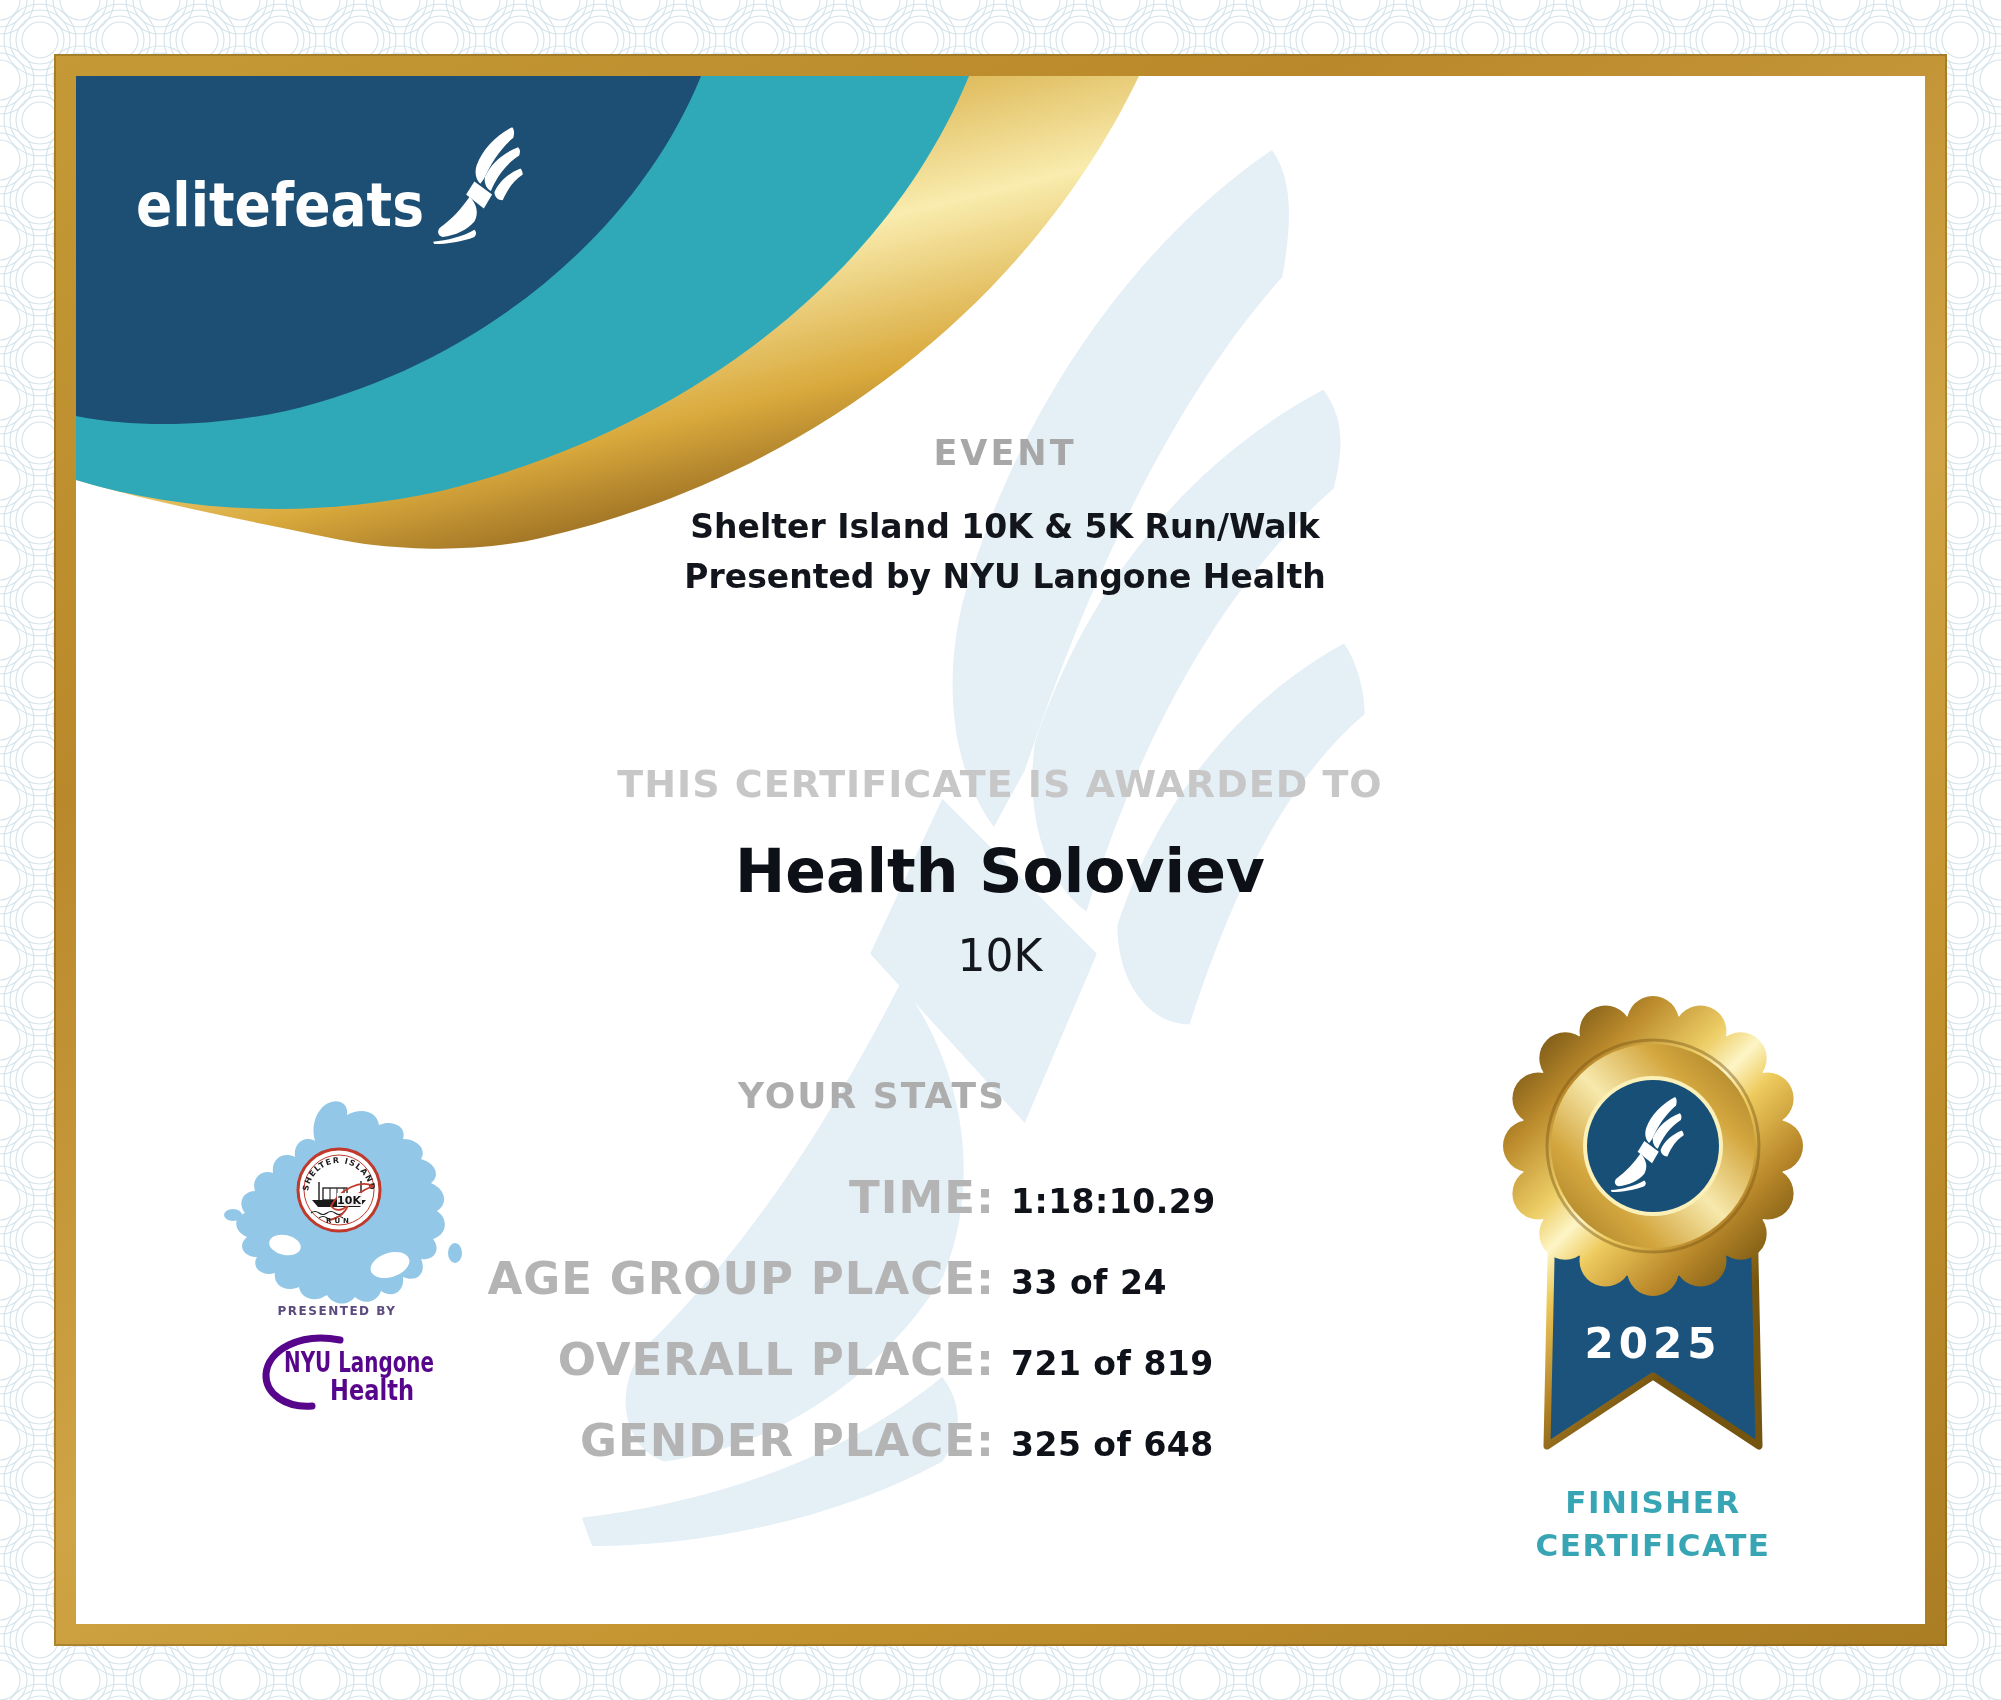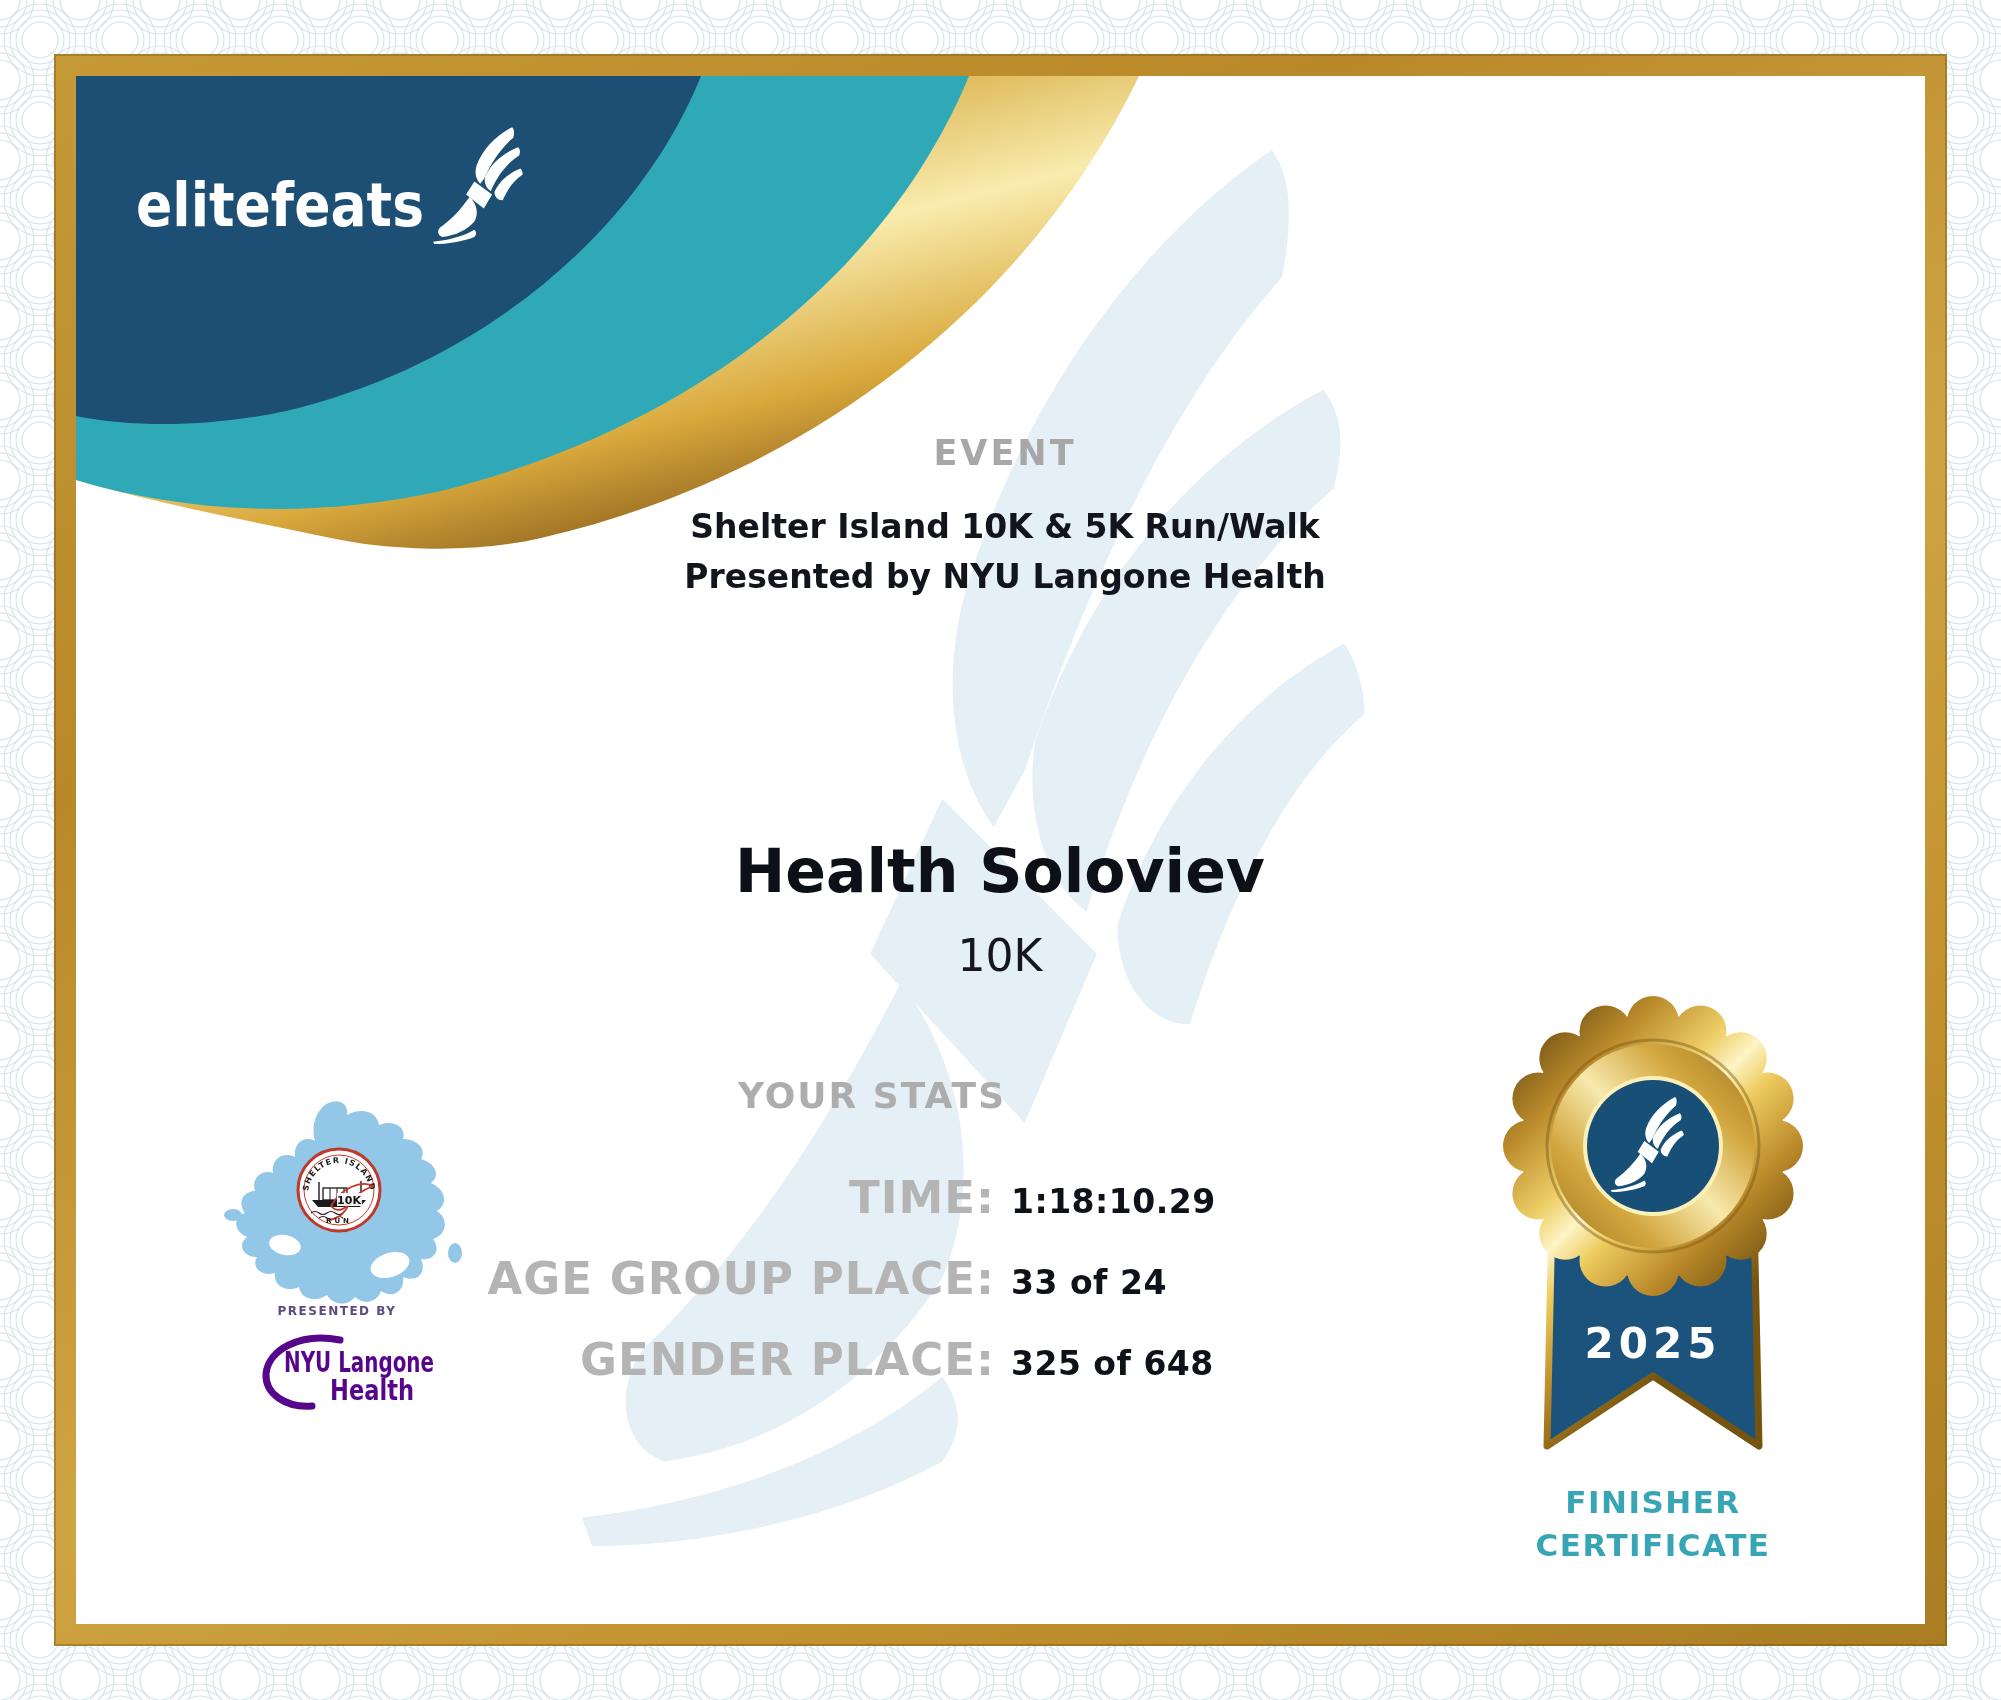--- a/index.html
+++ b/index.html
@@ -115,32 +115,37 @@
       <path fill="#1d4e73" d="M0 0 H625 C560 160 400 290 210 335 C135 351 60 352 0 340 Z"></path>
       <text x="60" y="150" fill="#ffffff" font-size="60" font-weight="bold" textLength="288" lengthAdjust="spacingAndGlyphs">elitefeats</text>
       <use href="#wfoot" x="350" y="50" width="118" height="118" fill="#ffffff"></use>
     </svg>
 
     <div class="centered evt-heading">EVENT</div>
     <div class="centered evt-title">
       <div>Shelter Island 10K &amp; 5K Run/Walk</div>
       <div>Presented by NYU Langone Health</div>
     </div>
+    <div class="centered awarded">THIS CERTIFICATE IS AWARDED TO</div>
     <div class="centered name">Health Soloviev</div>
     <div class="centered division">10K</div>
 
     <div class="centered stats-heading">YOUR STATS</div>
     <div class="stats">
       <div class="stat-row">
         <span class="stat-label">TIME:</span>
         <span class="stat-value">1:18:10.29</span>
       </div>
       <div class="stat-row">
         <span class="stat-label">AGE GROUP PLACE:</span>
         <span class="stat-value">33 of 24</span>
+      </div>
+      <div class="stat-row">
+        <span class="stat-label">OVERALL PLACE:</span>
+        <span class="stat-value">721 of 819</span>
       </div>
       <div class="stat-row">
         <span class="stat-label">GENDER PLACE:</span>
         <span class="stat-value">325 of 648</span>
       </div>
     </div>
 
     <svg class="sponsor-map" viewBox="0 0 250 215">
       <path fill="#93c7e7" d="M110 10 C122 2 134 8 132 20 C146 12 162 16 164 30 C178 24 192 32 188 44 C202 44 212 54 206 64
                C220 68 226 80 216 88 C230 94 234 108 222 116 C234 124 232 140 218 144 C226 154 220 166 206 164

